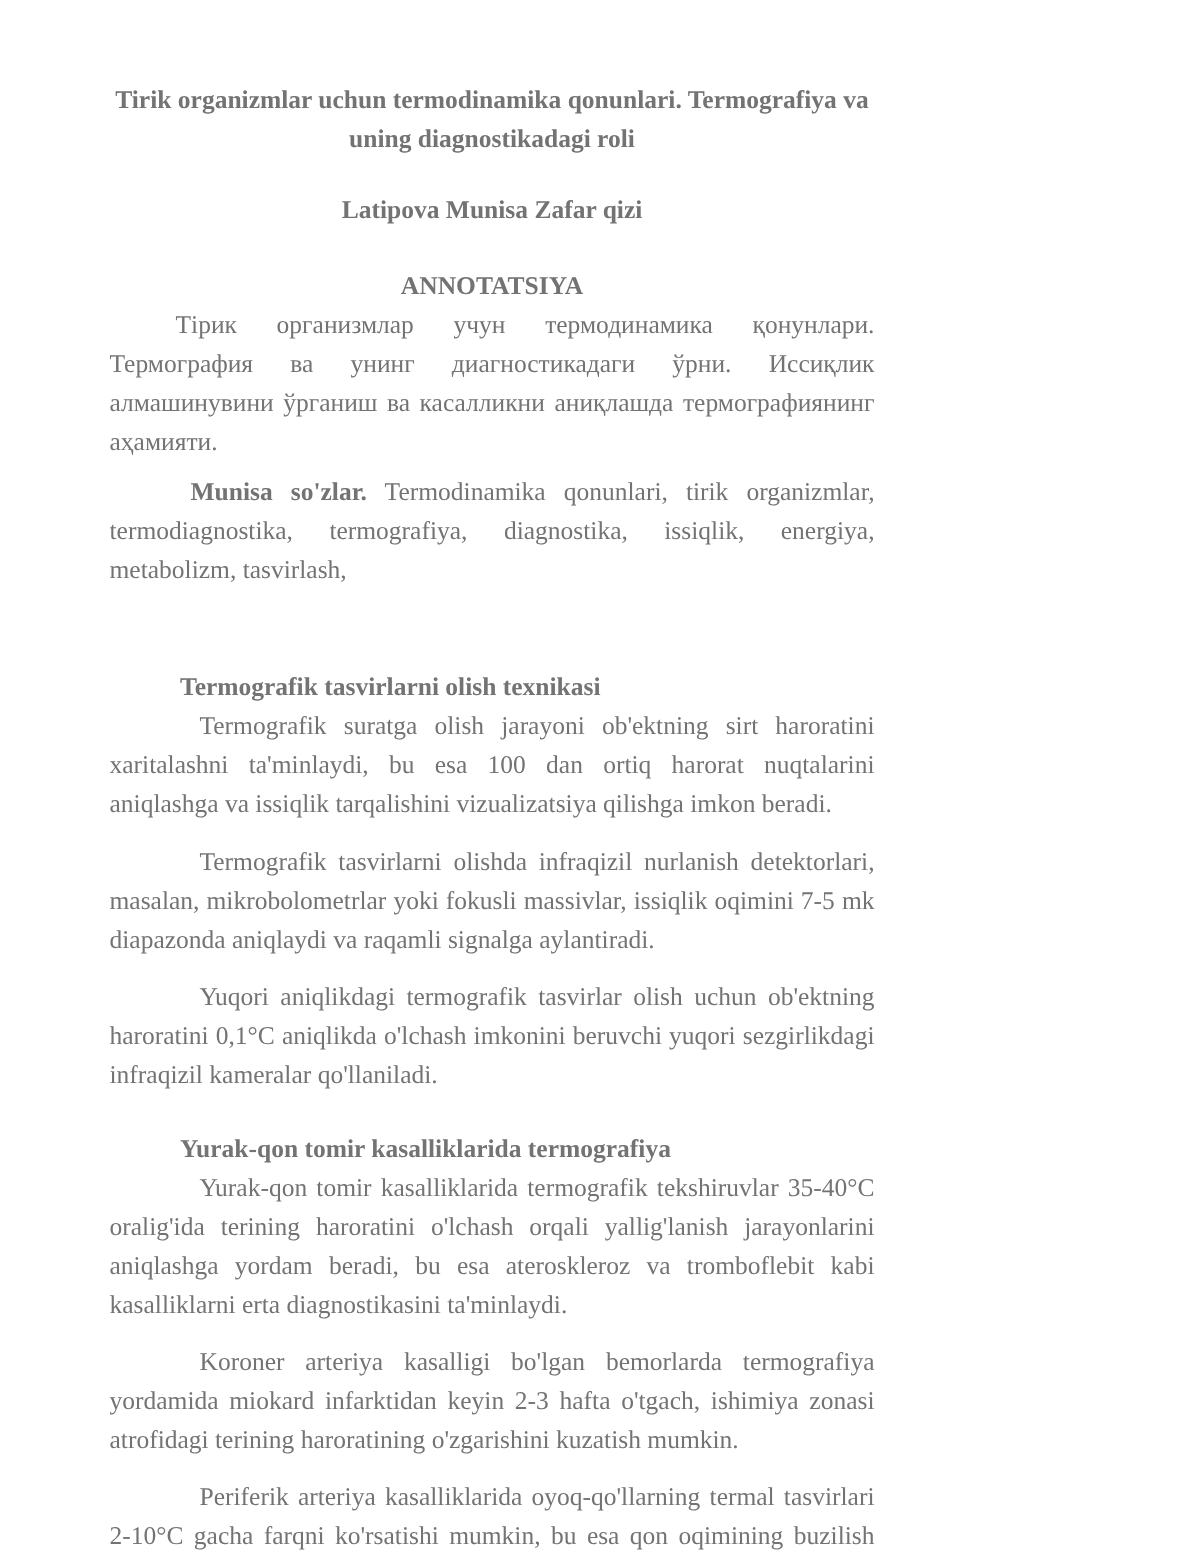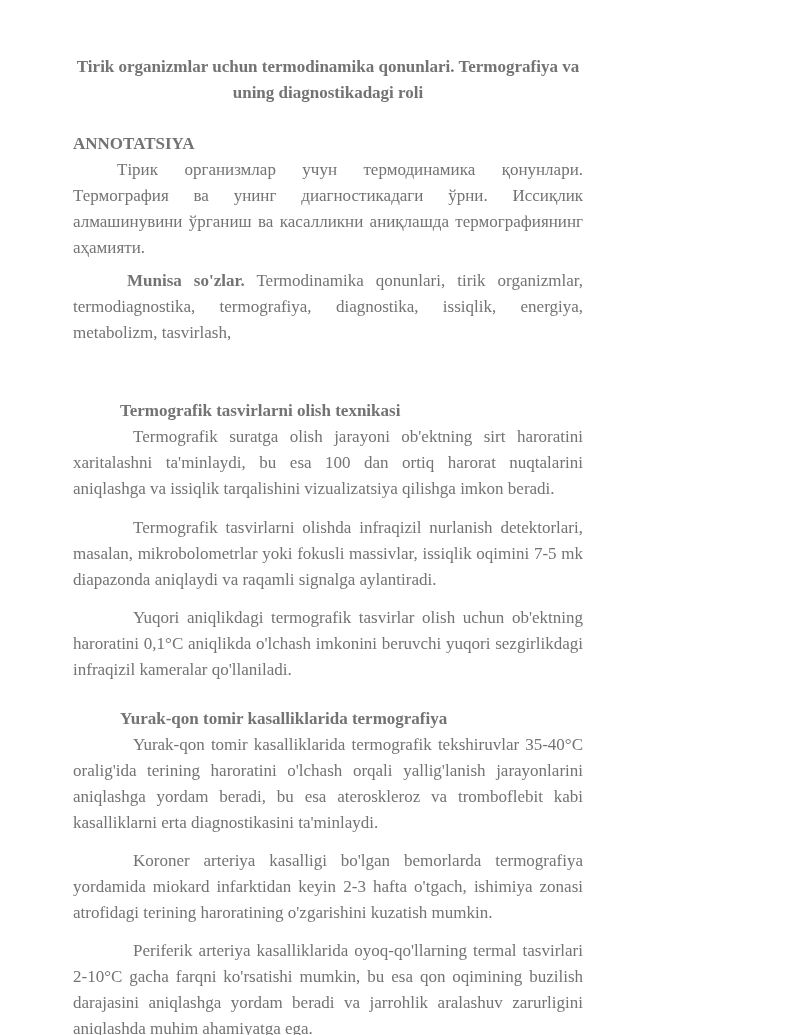--- a/index.html
+++ b/index.html
@@ -23,21 +23,21 @@
   .doc-title {
     text-align: center;
     font-weight: bold;
   }
   .author {
     text-align: center;
     font-weight: bold;
     margin-top: 21px;
   }
   .annot-heading {
-    text-align: left;
+    text-align: center;
     font-weight: bold;
     margin-top: 25px;
   }
   .para {
     text-align: justify;
     text-indent: 60px;
   }
   .annot-para {
     text-align: justify;
     text-align-last: justify;
@@ -60,20 +60,21 @@
   .mt-13 { margin-top: 13px; }
   .mt-12 { margin-top: 12px; }
 </style>
 </head>
 <body>
 
 <div class="page">
 
   <div class="doc-title">Tirik organizmlar uchun termodinamika qonunlari. Termografiya va uning diagnostikadagi roli</div>
 
+  <div class="author">Latipova Munisa Zafar qizi</div>
 
   <div class="annot-heading">ANNOTATSIYA</div>
 
   <div class="annot-para">Тірик организмлар учун термодинамика қонунлари.  Термография ва унинг диагностикадаги ўрни.   Иссиқлик алмашинувини ўрганиш ва касалликни аниқлашда термографиянинг аҳамияти.</div>
 
   <div class="keywords-para"><span class="keywords-label">Munisa so'zlar.</span> <span>Termodinamika qonunlari, tirik organizmlar, termodiagnostika, termografiya, diagnostika, issiqlik, energiya, metabolizm, tasvirlash,</span></div>
 
   <div class="section-heading mt-52">Termografik tasvirlarni olish texnikasi</div>
 
   <div class="para">Termografik suratga olish jarayoni ob'ektning sirt haroratini xaritalashni ta'minlaydi, bu esa 100 dan ortiq harorat nuqtalarini aniqlashga va issiqlik tarqalishini vizualizatsiya qilishga imkon beradi.</div>

